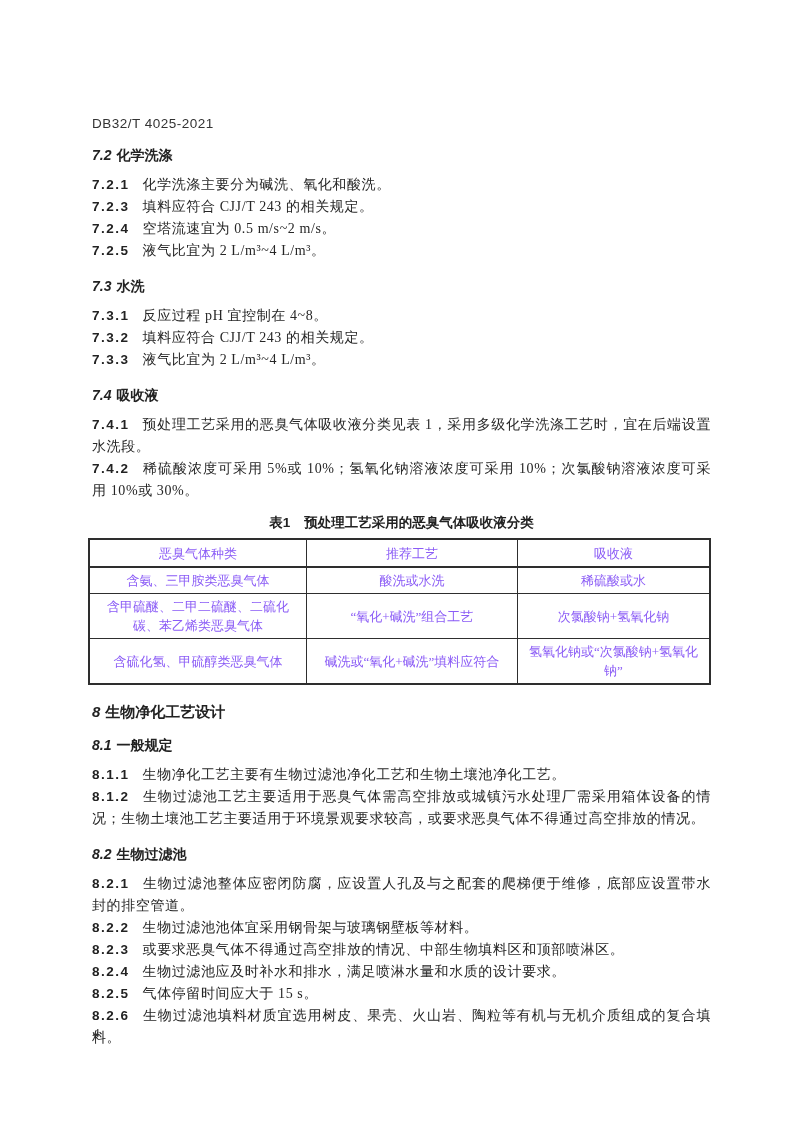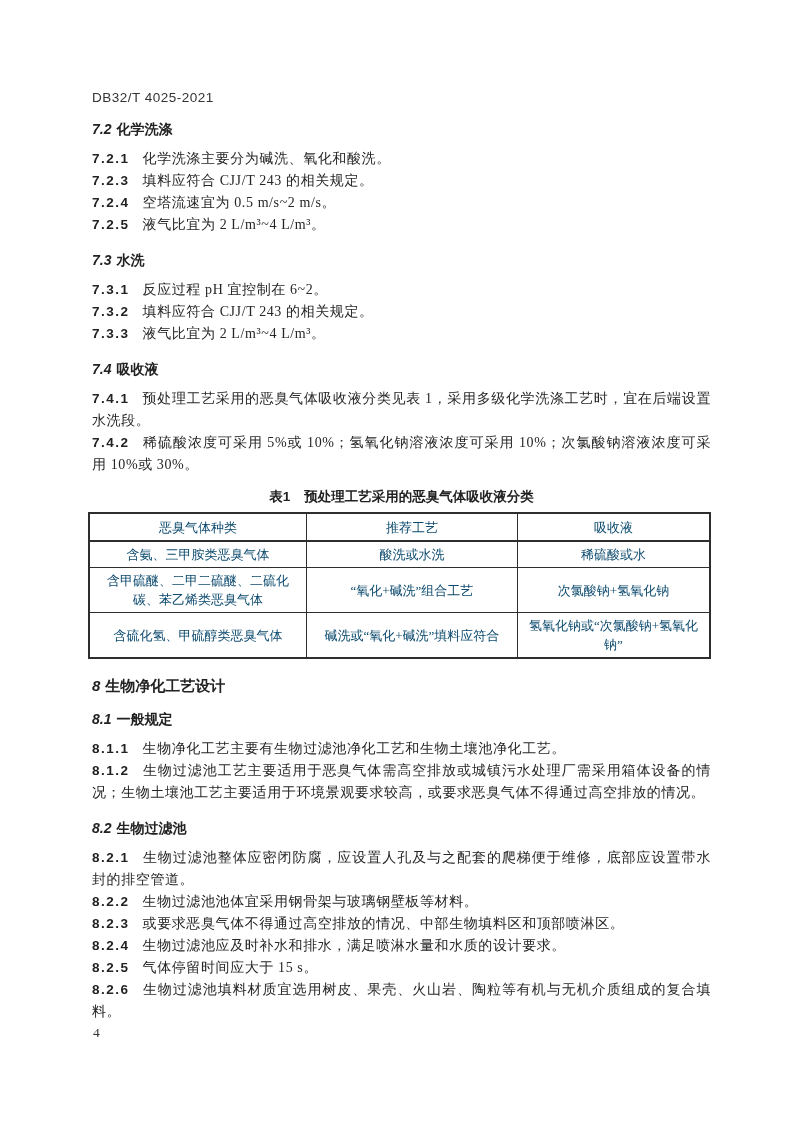--- a/index.html
+++ b/index.html
@@ -10,21 +10,21 @@
     margin: 0 auto;
     background: #ffffff;
     color: #262626;
     font-family: "Liberation Serif", "DejaVu Serif", serif;
     font-size: 14px;
     line-height: 22px;
     box-sizing: border-box;
     overflow: hidden;
   }
   .content {
-    padding: 90px 89px 0 92px;
+    padding: 116px 89px 0 92px;
   }
   .doc-code {
     font-family: "Liberation Sans", "DejaVu Sans", sans-serif;
     font-size: 13.5px;
     line-height: 15px;
     letter-spacing: 0.5px;
     color: #333333;
   }
   h2.sec {
     font-family: "Liberation Sans", "DejaVu Sans", sans-serif;
@@ -66,21 +66,21 @@
     margin: 12px 0 7px 0;
     color: #222222;
   }
   .tbl-caption .cap-label { margin-right: 14px; }
   table.t1 {
     border-collapse: collapse;
     width: 623px;
     margin-left: -4px;
     table-layout: fixed;
     font-size: 13px;
-    color: #0c4a6e;
+    color: #8b5cf6;
   }
   table.t1 col.c1 { width: 35%; }
   table.t1 col.c2 { width: 34%; }
   table.t1 col.c3 { width: 31%; }
   table.t1 th, table.t1 td {
     border: 1px solid #2e2e2e;
     padding: 3px 8px;
     line-height: 19px;
     vertical-align: middle;
   }
@@ -115,21 +115,21 @@
 
     <p class="clause"><span class="num">7.2.1</span><span>化学洗涤主要分为碱洗、氧化和酸洗。</span></p>
     <p class="clause"><span class="num">7.2.3</span><span>填料应符合 CJJ/T 243 的相关规定。</span></p>
     <p class="clause"><span class="num">7.2.4</span><span>空塔流速宜为 0.5 m/s~2 m/s。</span></p>
     <p class="clause"><span class="num">7.2.5</span><span>液气比宜为 2 L/m³~4 L/m³。</span></p>
 
     <h2 class="sec">
       <span class="h-num">7.3</span><span>水洗</span>
     </h2>
 
-    <p class="clause"><span class="num">7.3.1</span><span>反应过程 pH 宜控制在 6~2。</span></p>
+    <p class="clause"><span class="num">7.3.1</span><span>反应过程 pH 宜控制在 4~8。</span></p>
     <p class="clause"><span class="num">7.3.2</span><span>填料应符合 CJJ/T 243 的相关规定。</span></p>
     <p class="clause"><span class="num">7.3.3</span><span>液气比宜为 2 L/m³~4 L/m³。</span></p>
 
     <h2 class="sec">
       <span class="h-num">7.4</span><span>吸收液</span>
     </h2>
 
     <p class="clause"><span class="num">7.4.1</span><span>预处理工艺采用的恶臭气体吸收液分类见表 1，采用多级化学洗涤工艺时，宜在后端设置水洗段。</span></p>
     <p class="clause"><span class="num">7.4.2</span><span>稀硫酸浓度可采用 5%或 10%；氢氧化钠溶液浓度可采用 10%；次氯酸钠溶液浓度可采用 10%或 30%。</span></p>
 

